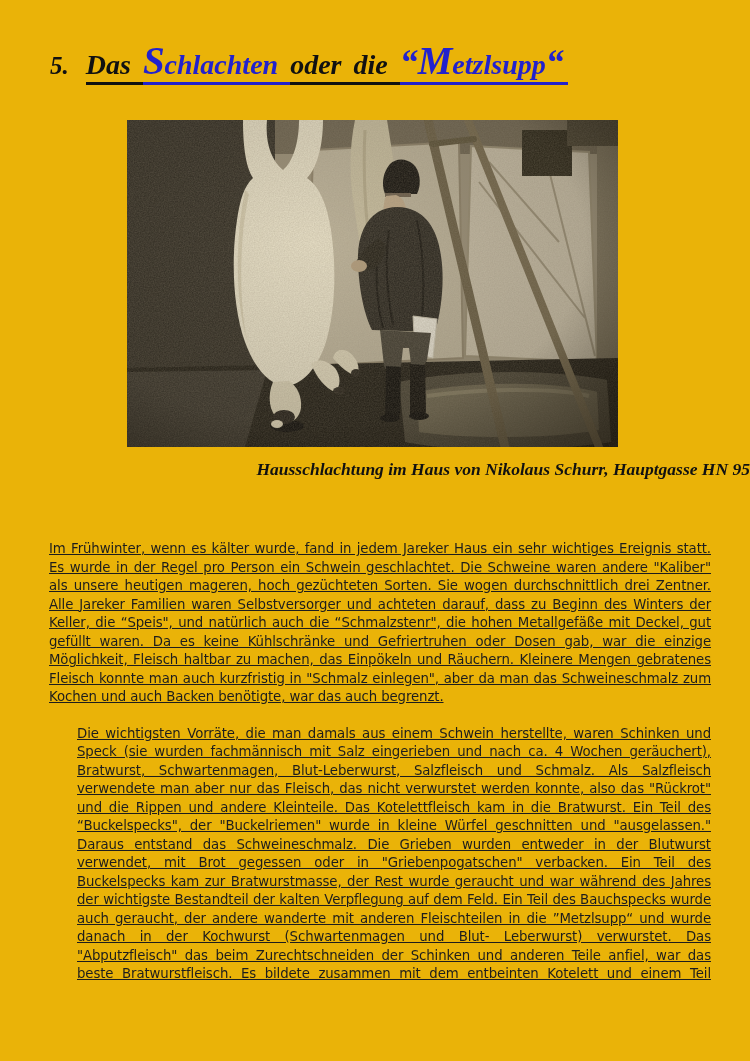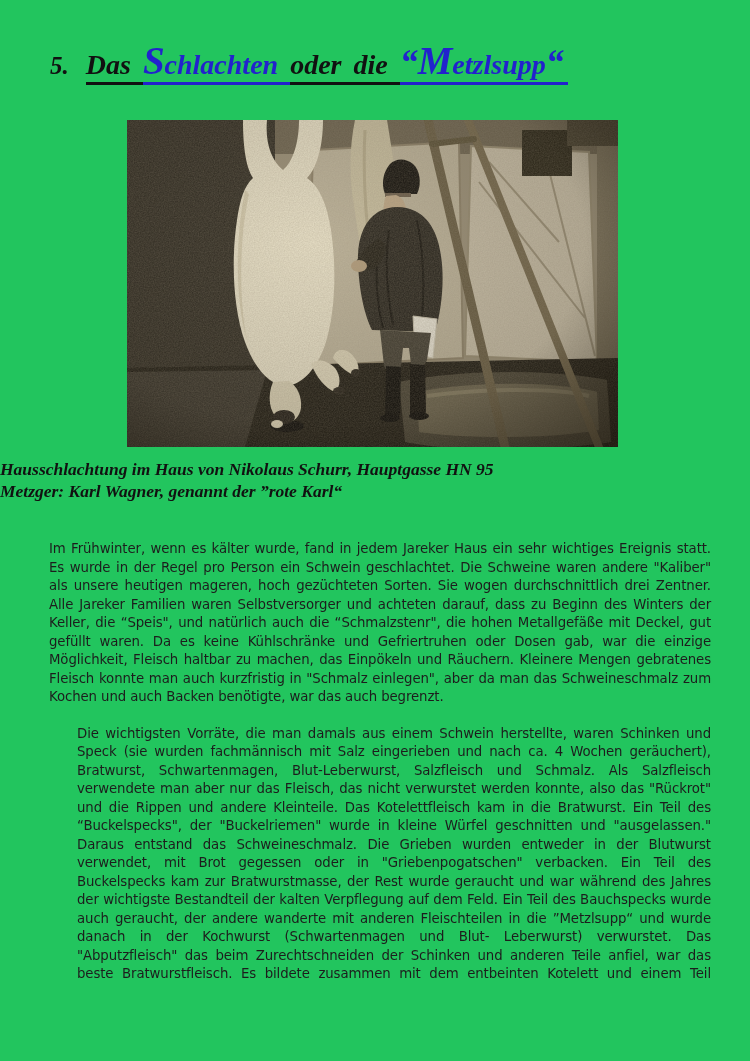--- a/index.html
+++ b/index.html
@@ -1,20 +1,20 @@
 <!DOCTYPE html>
 <html><head>
 <meta charset="utf-8">
 <style>
   html,body{margin:0;padding:0;background:#ffffff;}
   .page{
     position:relative;
     width:750px;height:1061px;
     margin:0 auto;
-    background:#22c55e;
+    background:#eab308;
     overflow:hidden;
     font-family:"DejaVu Sans",sans-serif;
   }
 
   
   .title{
     position:absolute;left:50px;top:48px;
     font-family:"Liberation Serif",serif;
     font-style:italic;font-weight:bold;
     font-size:28px;line-height:34px;
@@ -35,34 +35,35 @@
   .photo{
     position:absolute;left:127px;top:120px;
     width:491px;height:327px;
     background:#3b362c;
   }
   .photo svg{display:block;width:491px;height:327px;}
 
   
   .caption{
     position:absolute;left:0;top:458px;width:750px;
-    text-align:left;
+    text-align:right;
     font-family:"Liberation Serif",serif;
     font-style:italic;font-weight:bold;
     font-size:17.5px;line-height:22px;
     color:#111111;
   }
 
   
   .bodytext{
     position:absolute;left:49px;top:540px;width:662px;
     font-size:13.3px;line-height:18.5px;
     letter-spacing:-0.1px;
     color:#1d1d1d;
     text-align:justify;
+    text-decoration:underline;
   }
   .bodytext p{margin:0;padding:0;}
   .bodytext p + p{margin-top:18px;margin-left:28px;}
   .bodytext p.cutoff{text-align-last:justify;}
 </style>
 </head>
 <body>
 
 <div class="page">
 
@@ -157,21 +158,20 @@
         <ellipse cx="292" cy="296" rx="10" ry="4" fill="#0d0b08"></ellipse>
       </g>
 
       <rect x="0" y="0" width="491" height="327" filter="url(#grain)" opacity="0.45"></rect>
       <rect x="0" y="0" width="491" height="327" fill="url(#vig)"></rect>
     </svg>
   </div>
 
   <div class="caption">
     <div>Hausschlachtung im Haus von Nikolaus Schurr, Hauptgasse HN 95</div>
-    <div>Metzger: Karl Wagner, genannt der ”rote Karl“</div>
   </div>
 
   <div class="bodytext">
     <p>Im Frühwinter, wenn es kälter wurde, fand in jedem Jareker Haus ein sehr wichtiges Ereignis statt. Es wurde in der Regel pro Person ein Schwein geschlachtet. Die Schweine waren andere "Kaliber" als unsere heutigen mageren, hoch gezüchteten Sorten. Sie wogen durchschnittlich drei Zentner. Alle Jareker Familien waren Selbstversorger und achteten darauf, dass zu Beginn des Winters der Keller, die “Speis", und natürlich auch die “Schmalzstenr", die hohen Metallgefäße mit Deckel, gut gefüllt waren. Da es keine Kühlschränke und Gefriertruhen oder Dosen gab, war die einzige Möglichkeit, Fleisch haltbar zu machen, das Einpökeln und Räuchern. Kleinere Mengen gebratenes Fleisch konnte man auch kurzfristig in "Schmalz einlegen", aber da man das Schweineschmalz zum Kochen und auch Backen benötigte, war das auch begrenzt.</p>
     <p class="cutoff">Die wichtigsten Vorräte, die man damals aus einem Schwein herstellte, waren Schinken und Speck (sie wurden fachmännisch mit Salz eingerieben und nach ca. 4 Wochen geräuchert), Bratwurst, Schwartenmagen, Blut-Leberwurst, Salzfleisch und Schmalz. Als Salzfleisch verwendete man aber nur das Fleisch, das nicht verwurstet werden konnte, also das "Rückrot" und die Rippen und andere Kleinteile. Das Kotelettfleisch kam in die Bratwurst. Ein Teil des “Buckelspecks", der "Buckelriemen" wurde in kleine Würfel geschnitten und "ausgelassen." Daraus entstand das Schweineschmalz. Die Grieben wurden entweder in der Blutwurst verwendet, mit Brot gegessen oder in "Griebenpogatschen" verbacken. Ein Teil des Buckelspecks kam zur Bratwurstmasse, der Rest wurde geraucht und war während des Jahres der wichtigste Bestandteil der kalten Verpflegung auf dem Feld. Ein Teil des Bauchspecks wurde auch geraucht, der andere wanderte mit anderen Fleischteilen in die ”Metzlsupp“ und wurde danach in der Kochwurst (Schwartenmagen und Blut- Leberwurst) verwurstet. Das "Abputzfleisch" das beim Zurechtschneiden der Schinken und anderen Teile anfiel, war das beste Bratwurstfleisch. Es bildete zusammen mit dem entbeinten Kotelett und einem Teil</p>
   </div>
 
 </div>
 
 </body></html>

